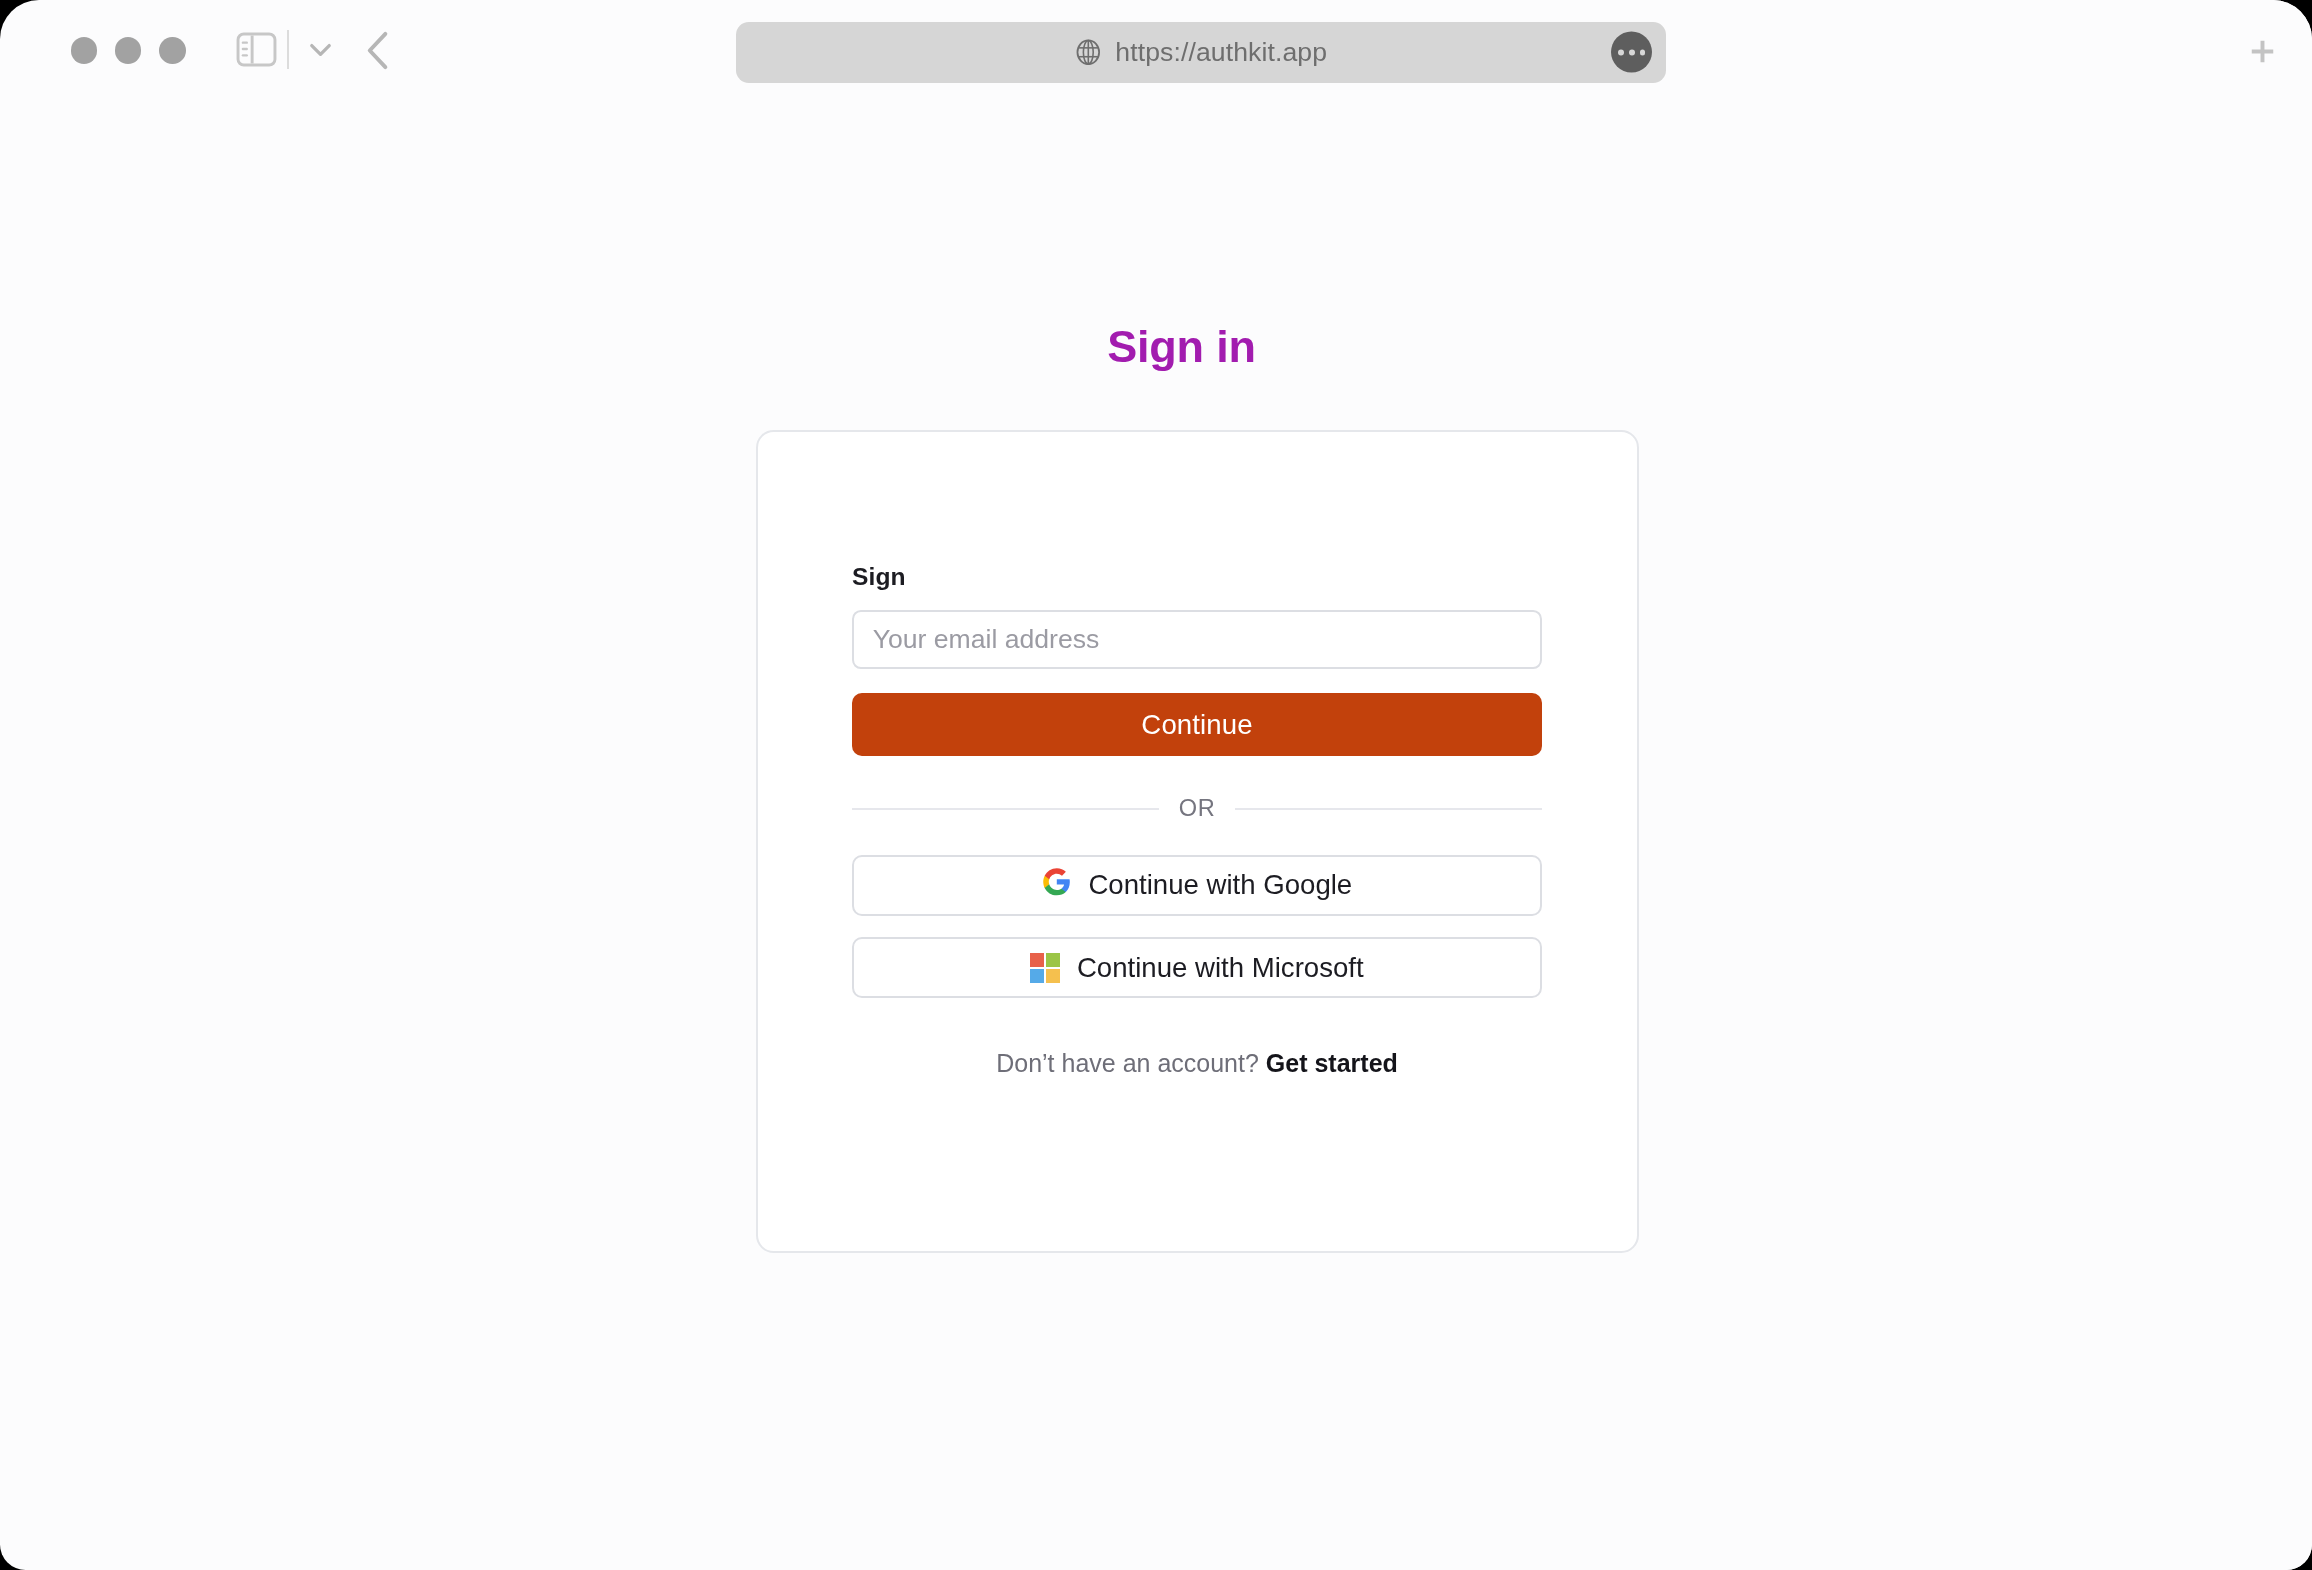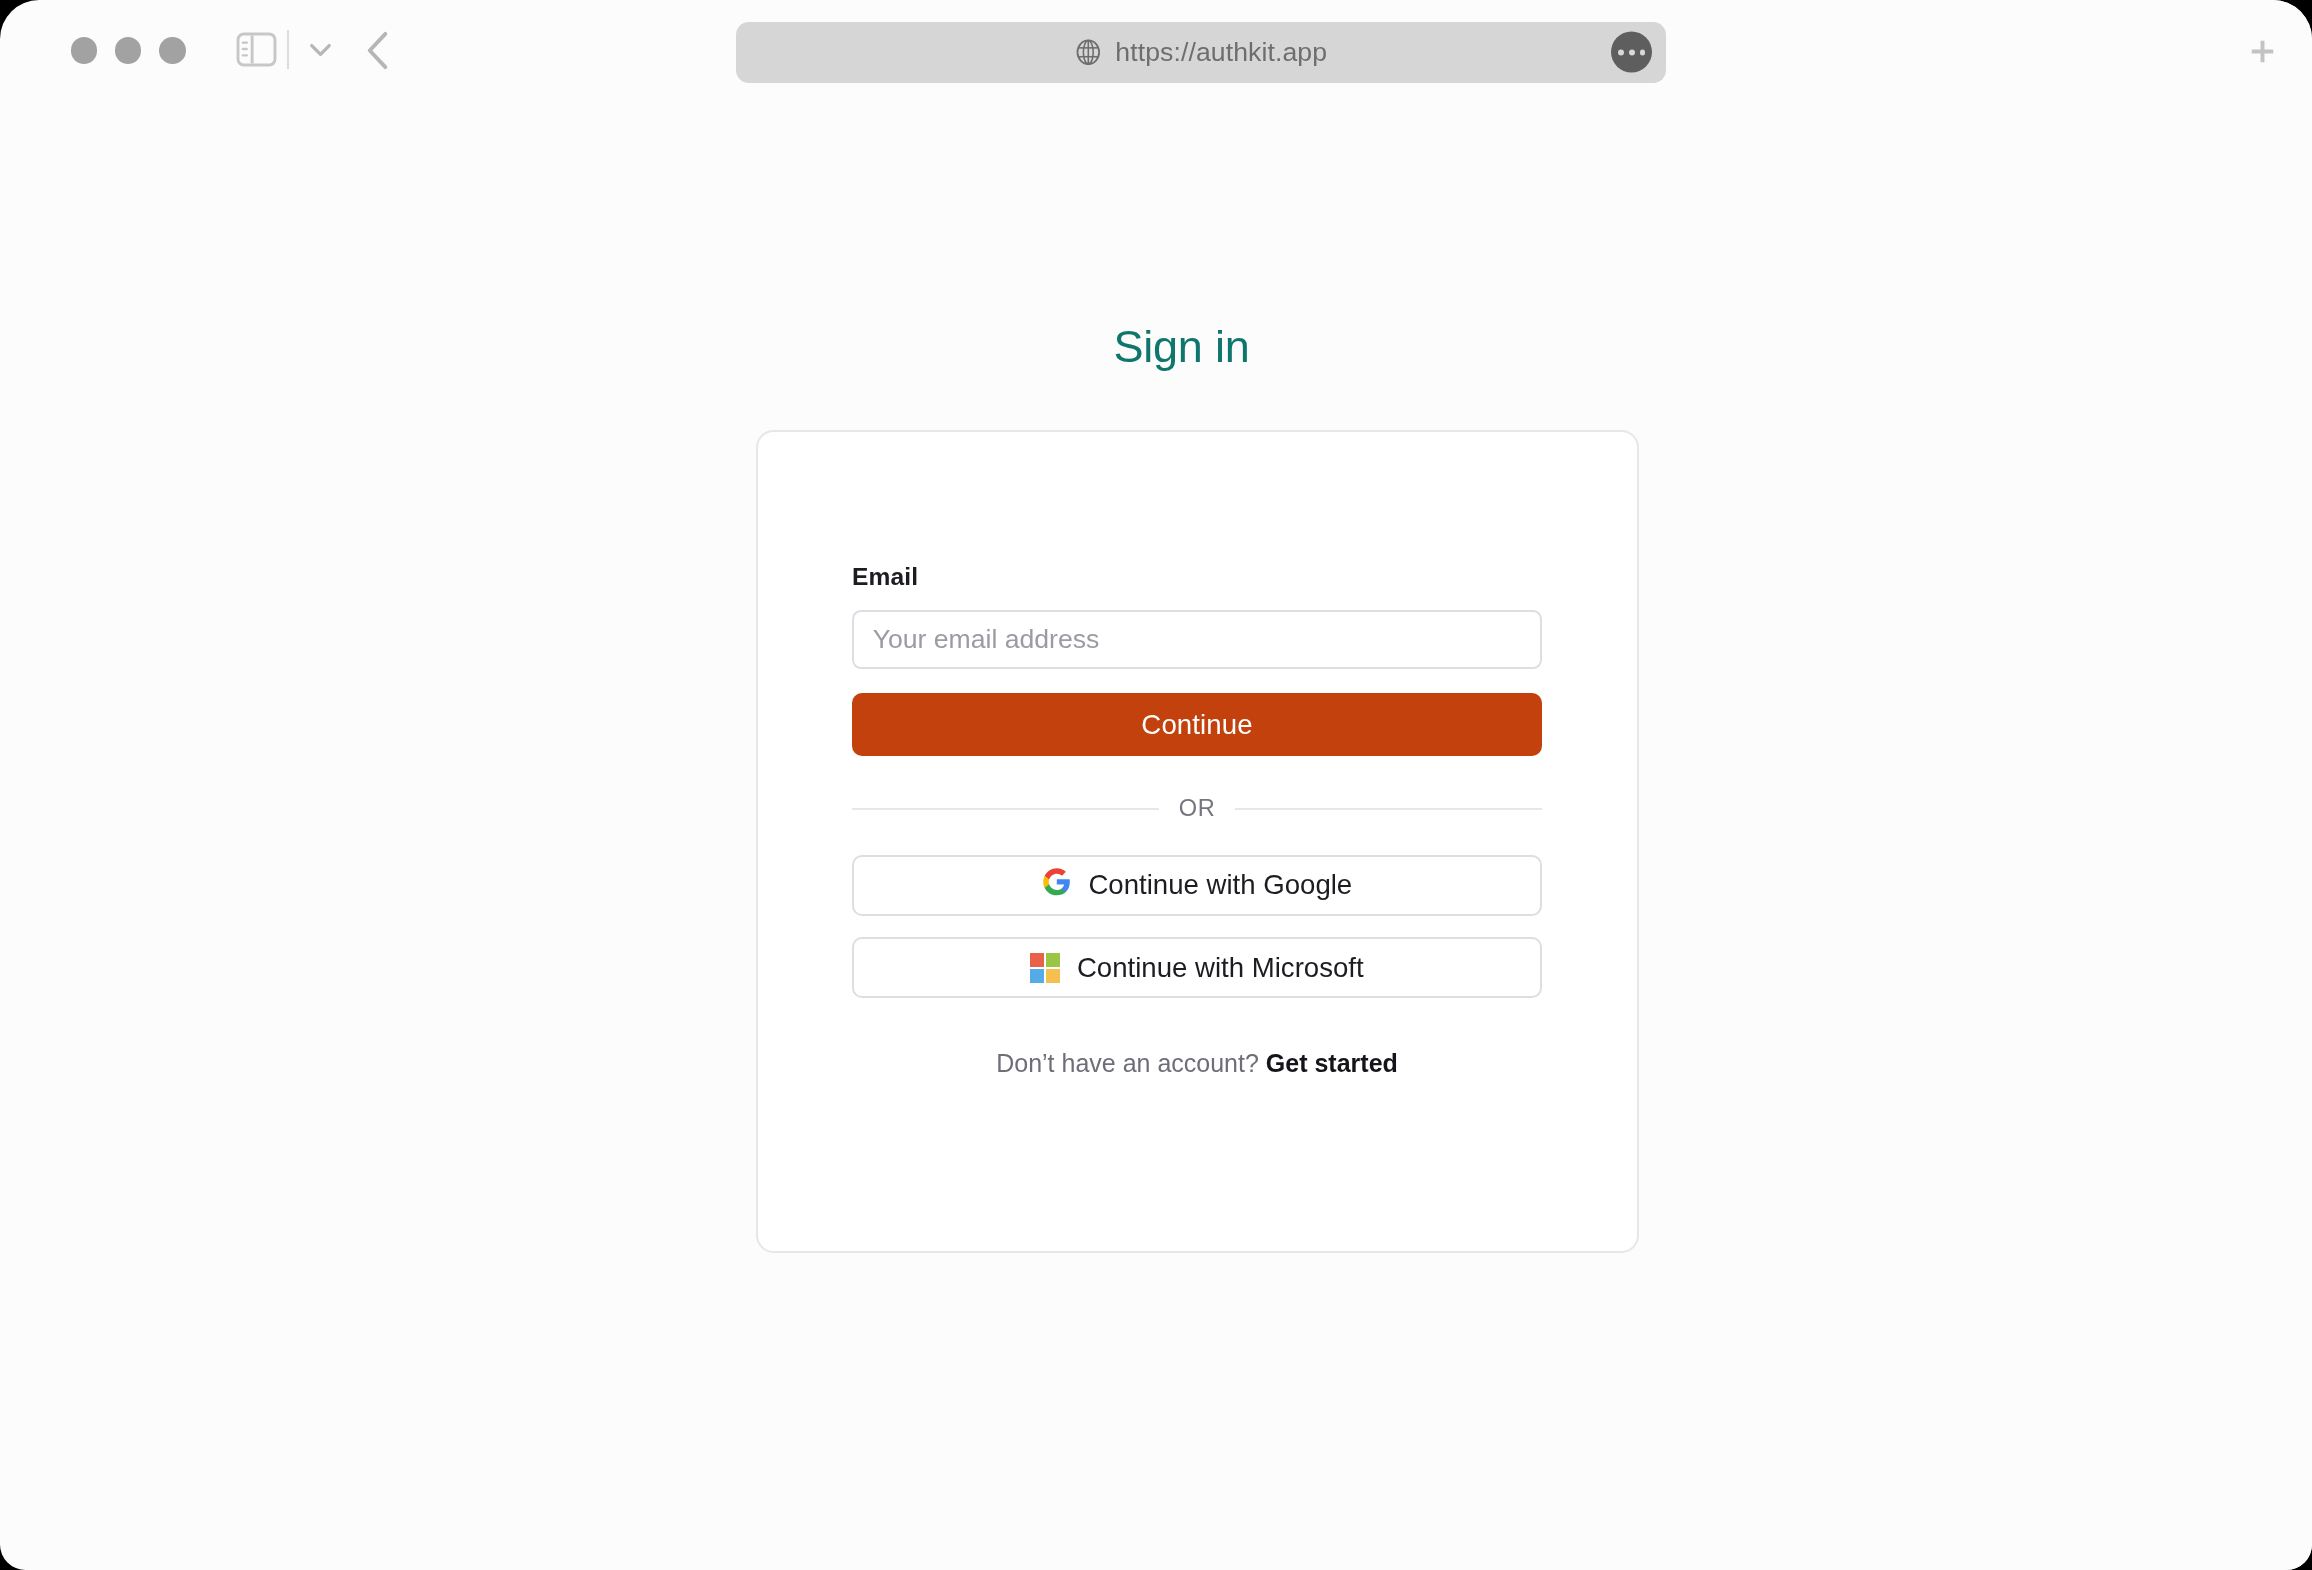--- a/index.html
+++ b/index.html
@@ -143,22 +143,22 @@
     background: #fcfcfd;
   }
 
   .page-title {
     position: absolute;
     top: 219px;
     left: 8px;
     right: 0;
     text-align: center;
     font-size: 45px;
-    font-weight: 400;
-    color: #0f766e;
+    font-weight: 700;
+    color: #a21caf;
     letter-spacing: -0.2px;
   }
 
   .auth-card {
     position: absolute;
     left: 713px;
     top: 328px;
     width: 883px;
     height: 823px;
     background: #ffffff;
@@ -343,21 +343,21 @@
     </div>
   </div>
 
   <div class="page">
 
     <div class="page-title">Sign in</div>
 
     <div class="auth-card">
       <div class="card-inner">
 
-        <div class="field-label">Email</div>
+        <div class="field-label">Sign</div>
 
         <input class="email-input" type="email" placeholder="Your email address" value="" style="">
 
         <button class="continue-btn">
           <span>Continue</span>
         </button>
 
         <div class="or-divider">
           <span class="rule"></span>
           <span class="or-label">OR</span>

